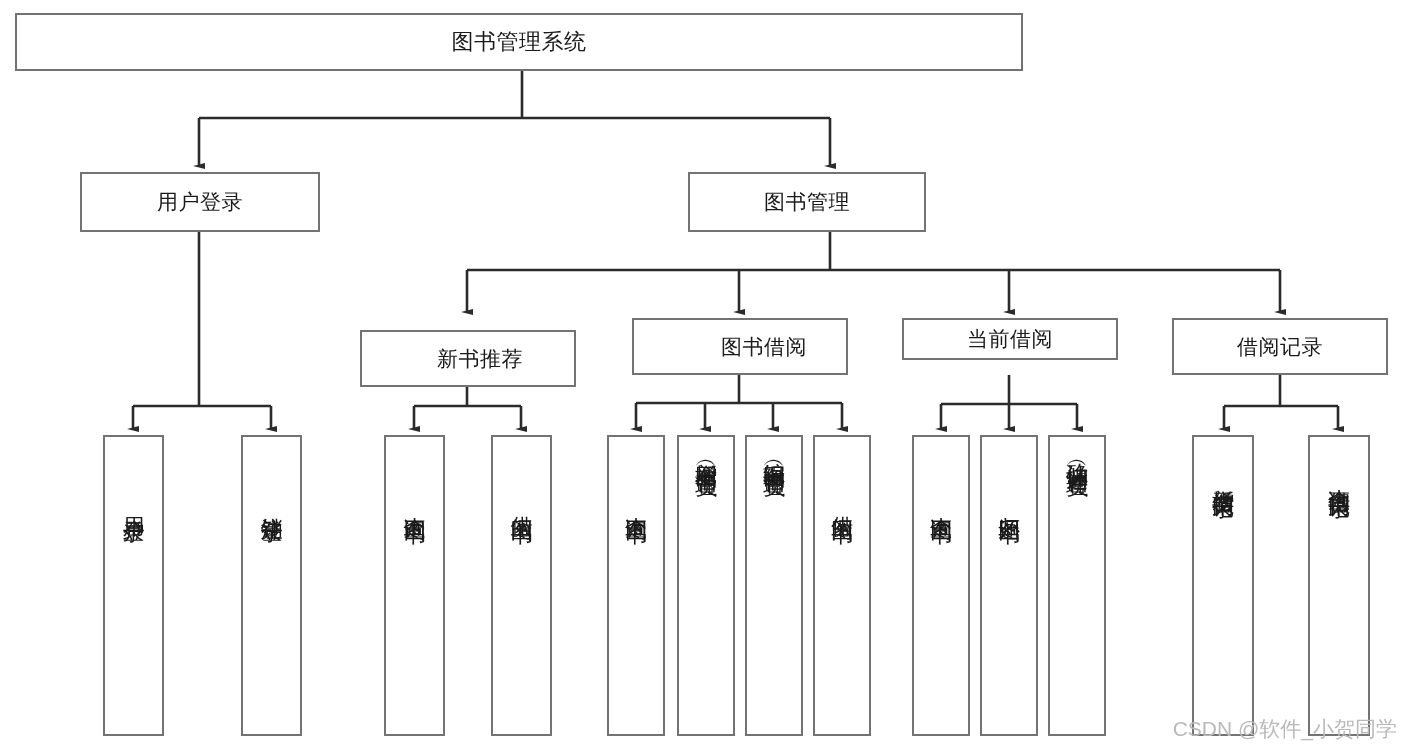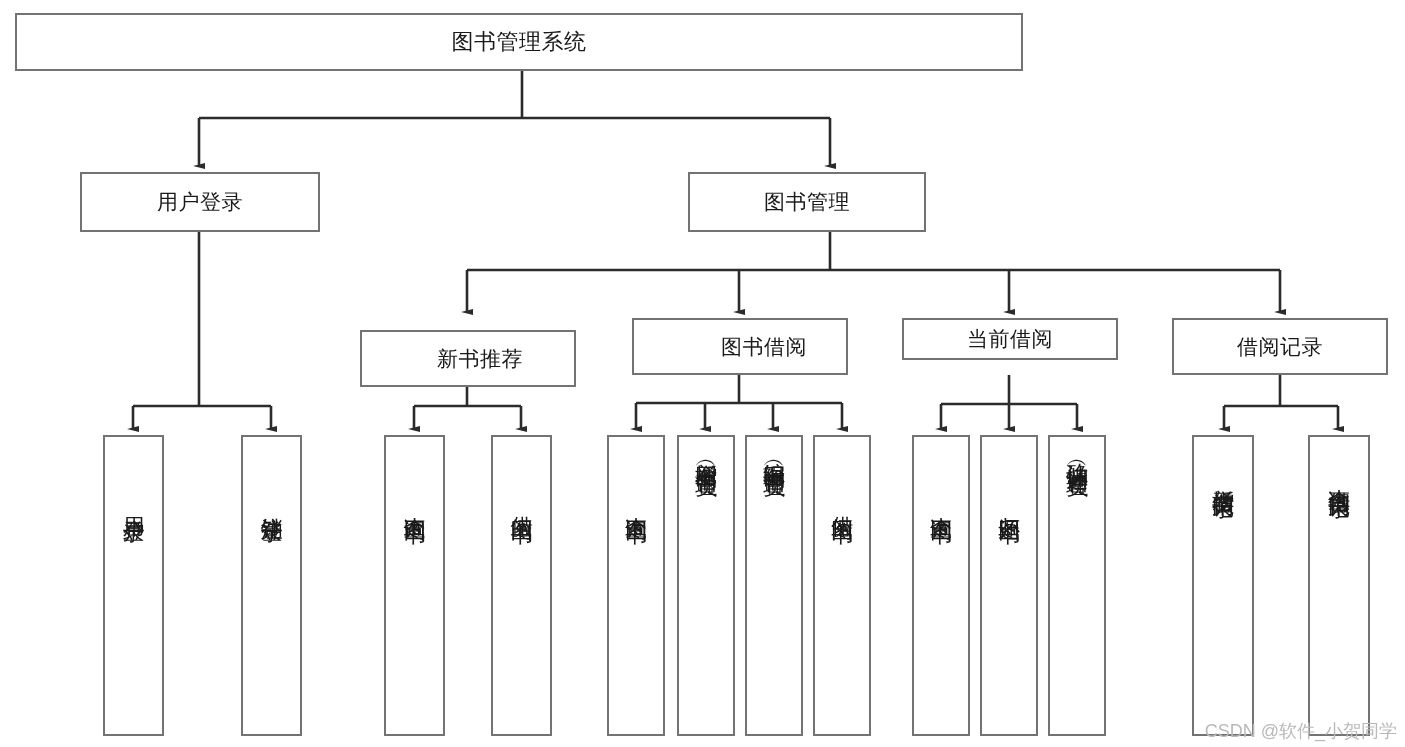--- a/index.html
+++ b/index.html
@@ -71,21 +71,21 @@
   .node.vert.mid .node-label {
     margin-top: 28px;
   }
   .node.vert.tall .node-label {
     margin-top: 2px;
   }
   #watermark {
     position: absolute;
     right: 8px;
     bottom: 4px;
-    font-size: 18px;
+    font-size: 21px;
     color: #b9b9b9;
     white-space: nowrap;
     pointer-events: none;
     font-family: "Liberation Sans", "DejaVu Sans", sans-serif;
   }
 </style>
 </head>
 <body>
 
 <div id="diagram-root">

